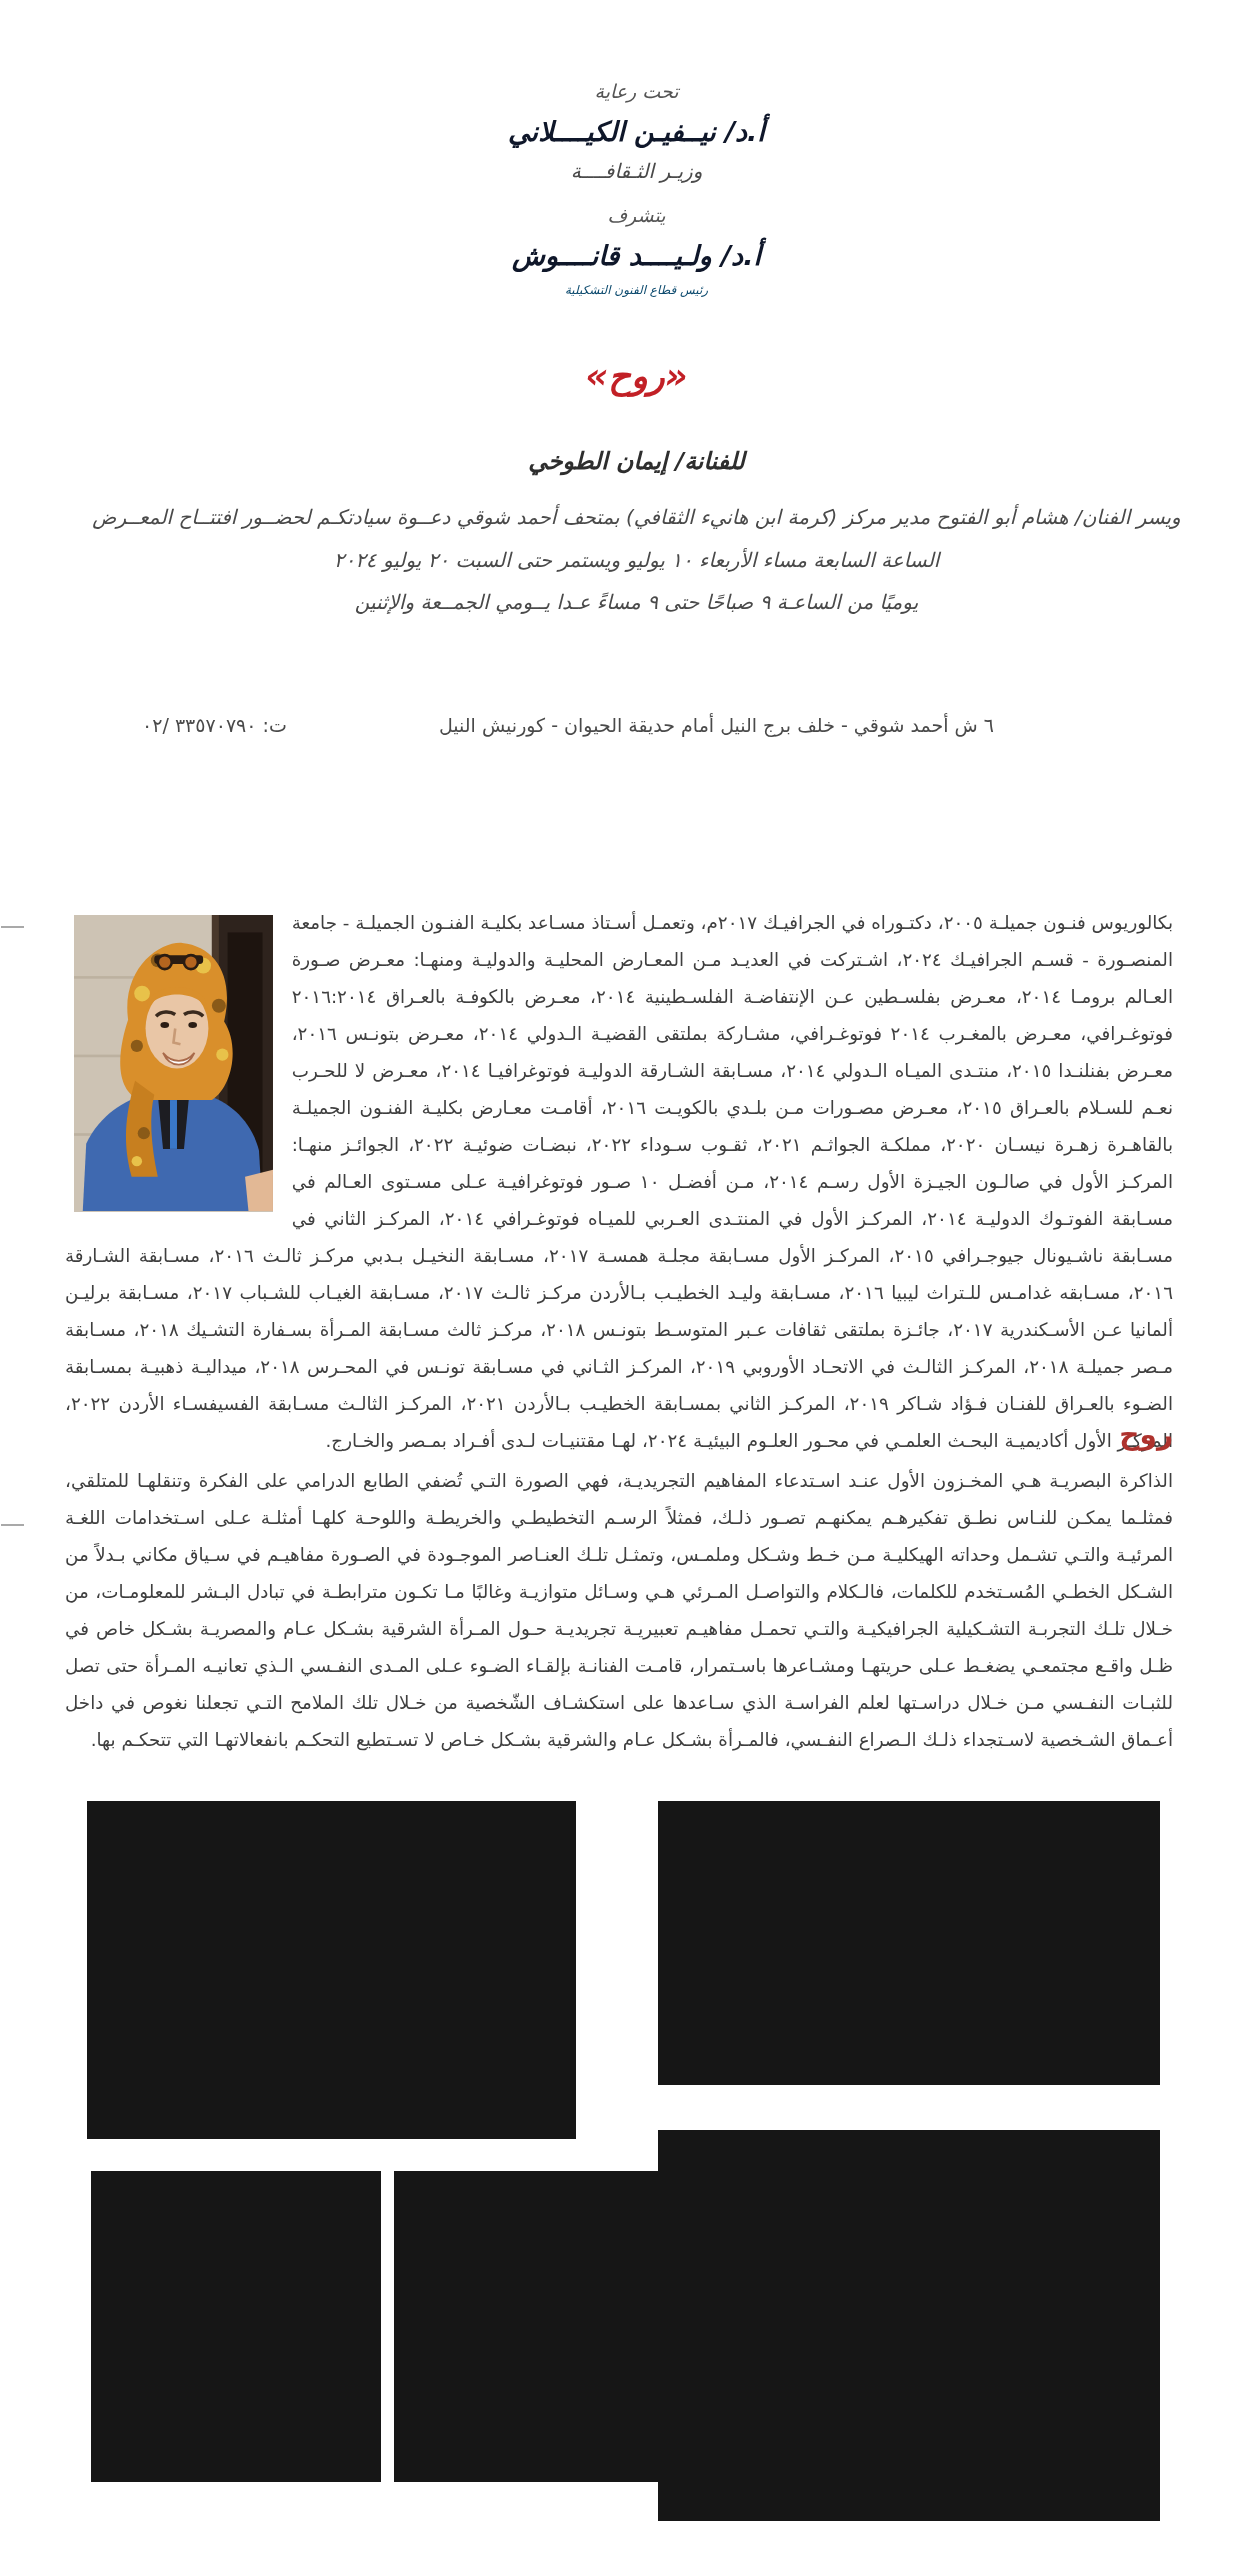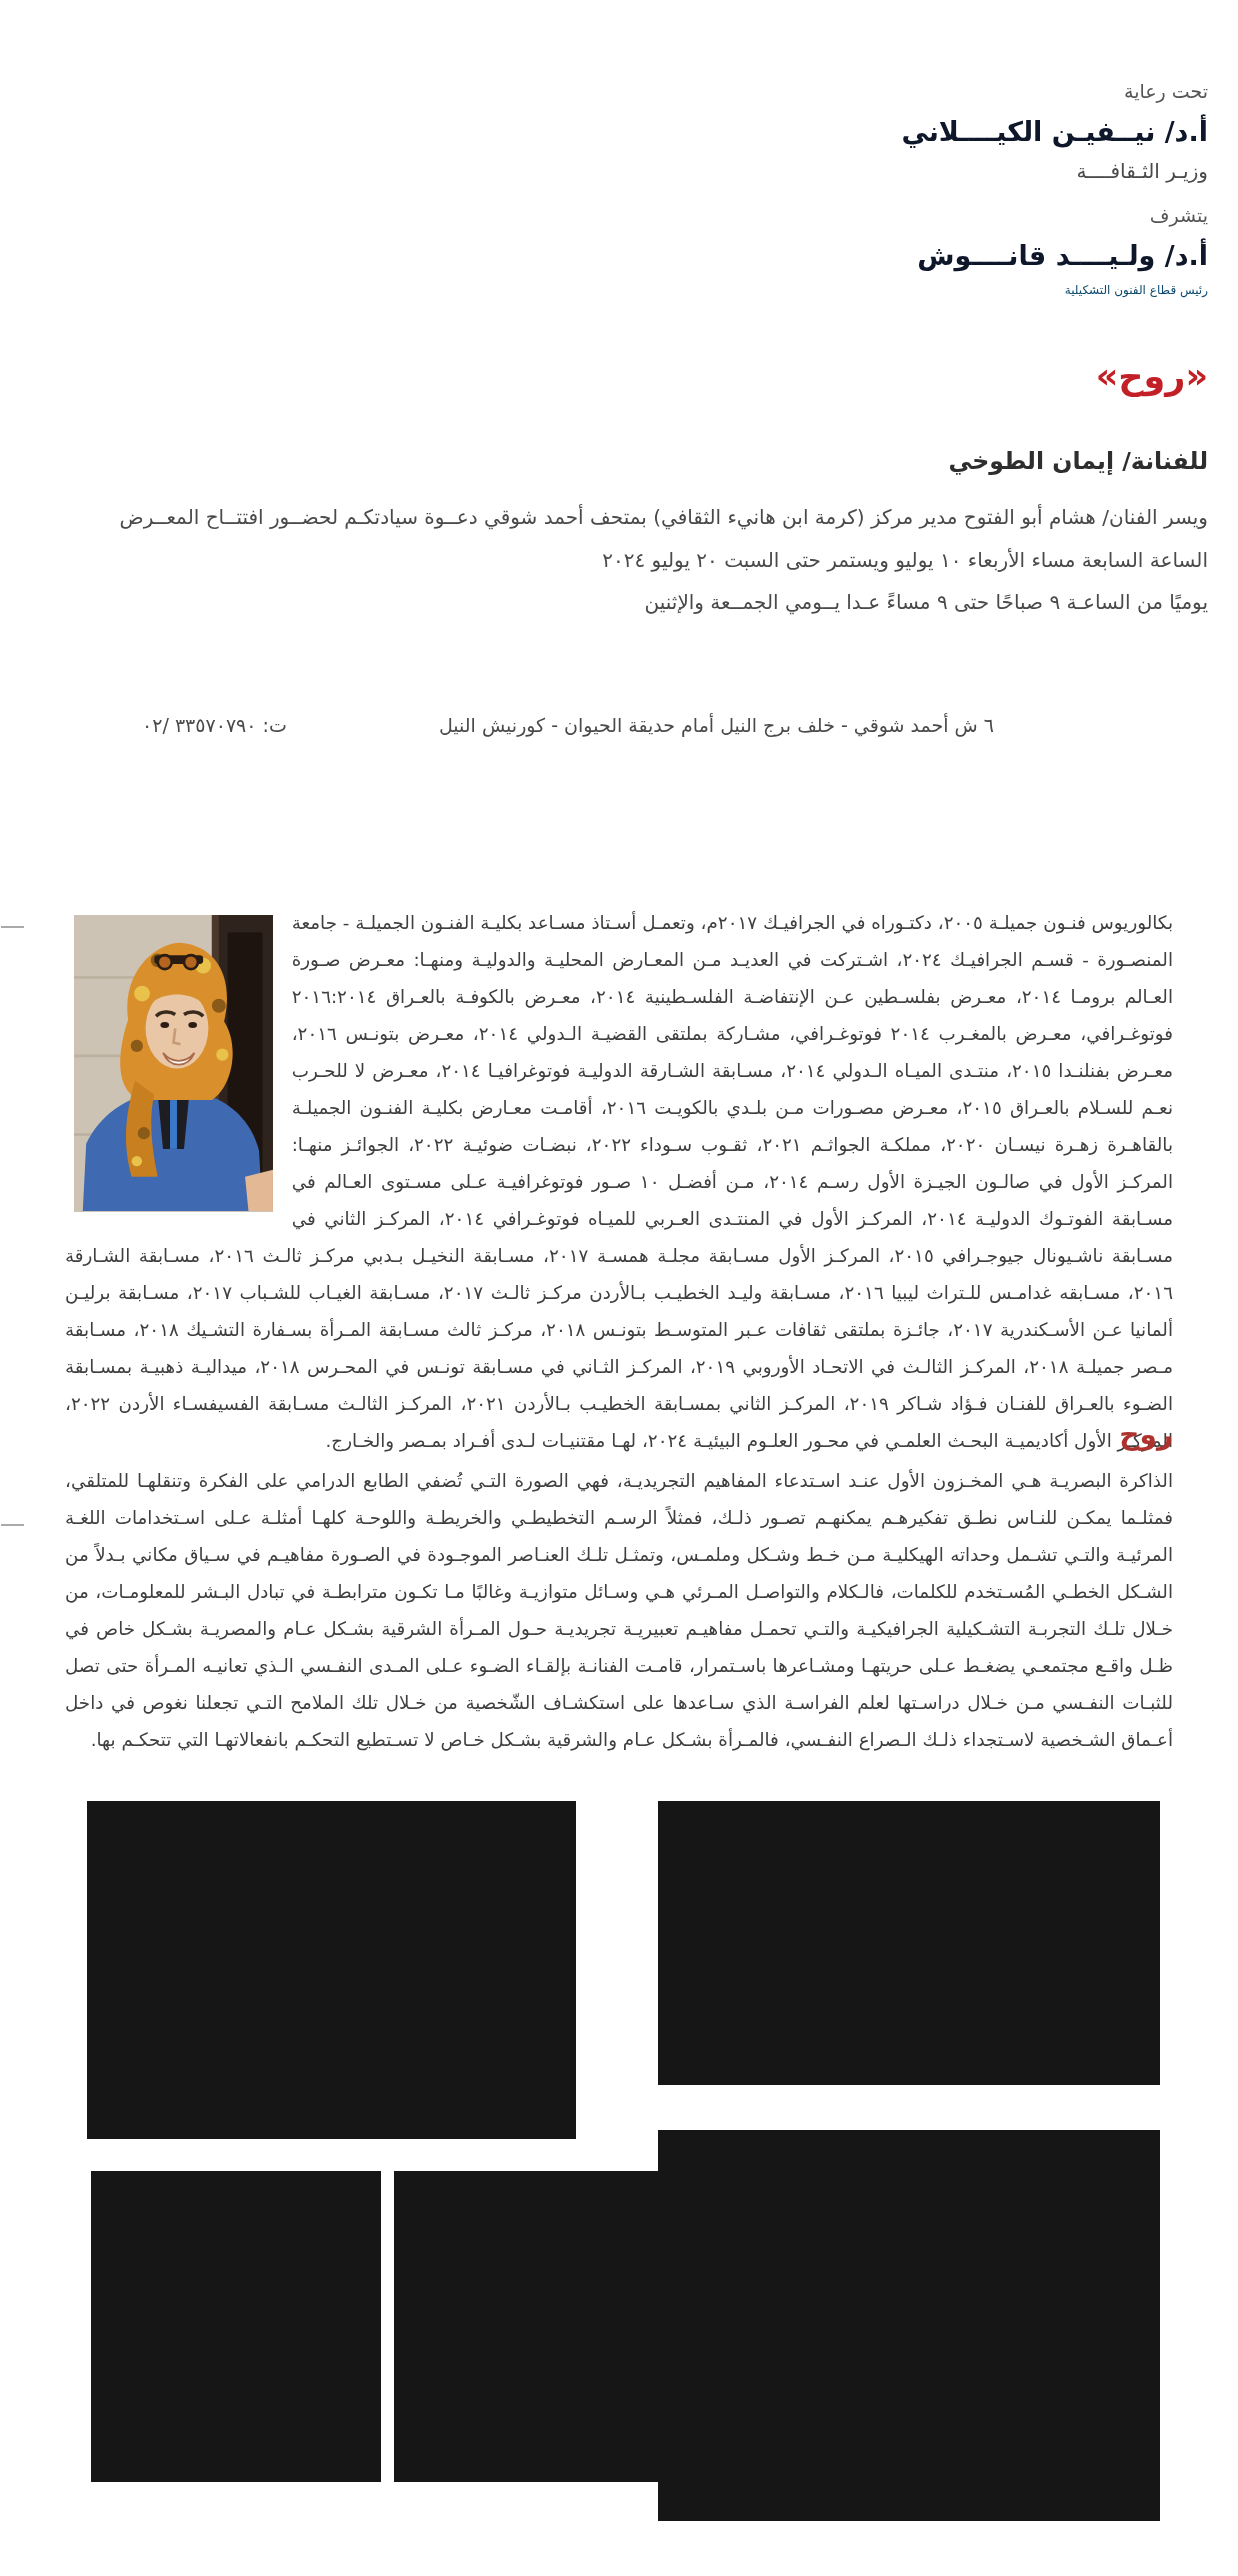--- a/index.html
+++ b/index.html
@@ -1,20 +1,20 @@
 <!DOCTYPE html>
 <html lang="ar" dir="rtl" style="font-size:14px"><head>
 <meta charset="utf-8">
 <style>
   html,body{margin:0;padding:0;background:#ffffff;}
   body{width:1239px;height:2576px;position:relative;overflow:hidden;
        font-family:"DejaVu Sans",sans-serif;color:#414141;}
   .abs{position:absolute;}
   
-  .invite{top:80px;left:65px;width:1143px;direction:rtl;}
+  .invite{top:80px;left:65px;width:1143px;text-align:center;direction:rtl;font-style:italic;}
   .inv-sm{font-size:19px;color:#555;margin:0 0 14px;}
   .inv-name{font-size:27px;font-weight:bold;color:#0f172a;margin:0 0 12.2px;}
   .inv-title{font-size:20px;color:#4a4a4a;margin:0 0 21px;}
   .inv-host-title{font-size:12px;color:#0c4a6e;margin:0 0 59px;}
   .inv-opening{font-size:21px;color:#4a4a4a;margin:0 0 17.4px;}
   .inv-exh{font-size:35px;font-weight:bold;color:#c22026;margin:0 0 51px;}
   .inv-artist{font-size:23.6px;font-weight:bold;color:#2e2e2e;margin:0 0 30px;}
   .inv-line{font-size:20px;color:#4a4a4a;margin:0 0 18.3px;}
   .addr-row{top:714px;left:65px;width:1108px;height:35px;direction:rtl;}
   .addr{position:absolute;right:179px;top:0;font-size:19px;color:#4a4a4a;white-space:nowrap;}

